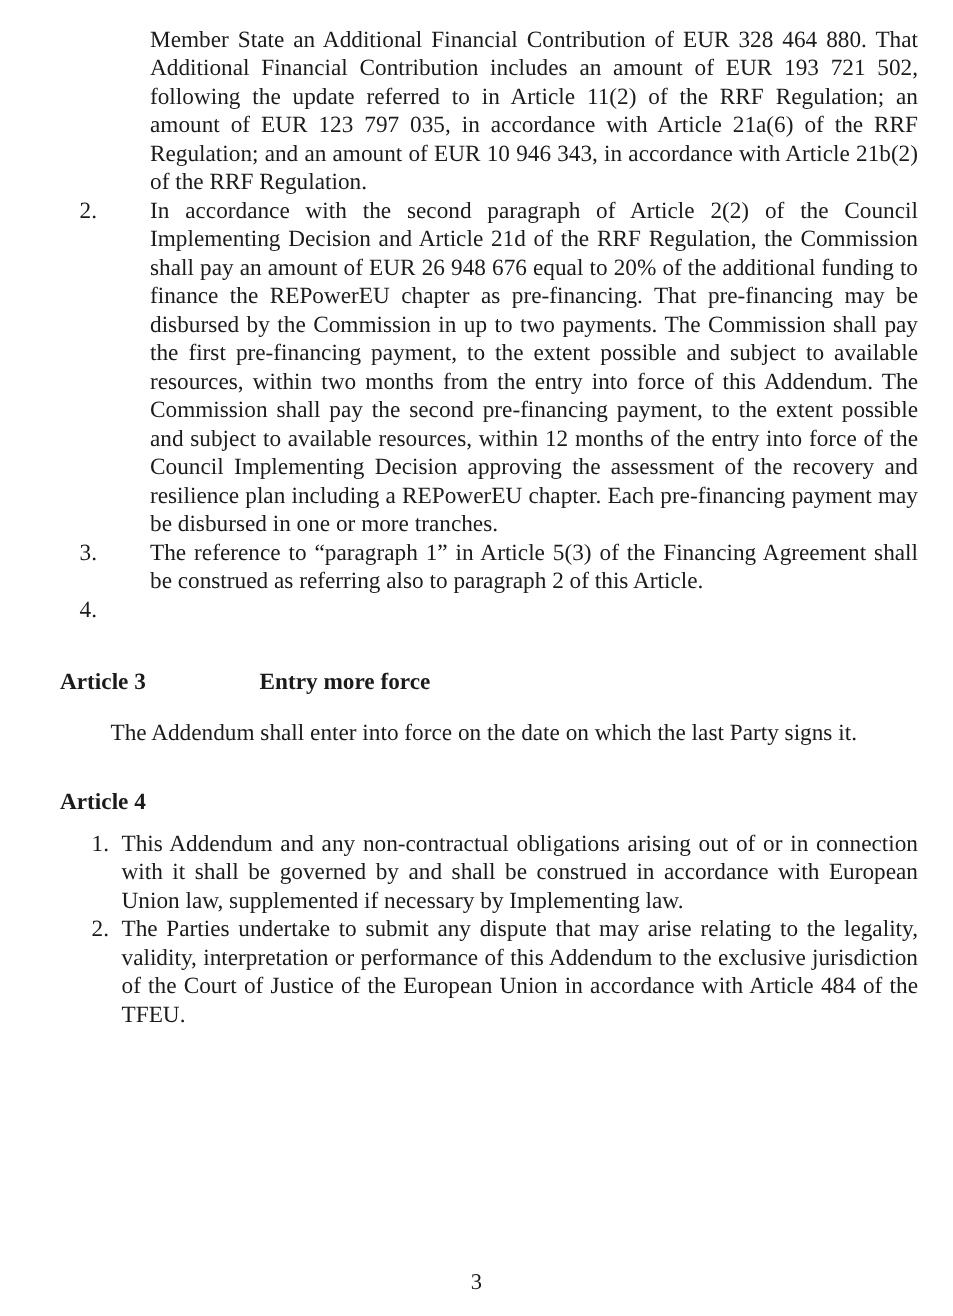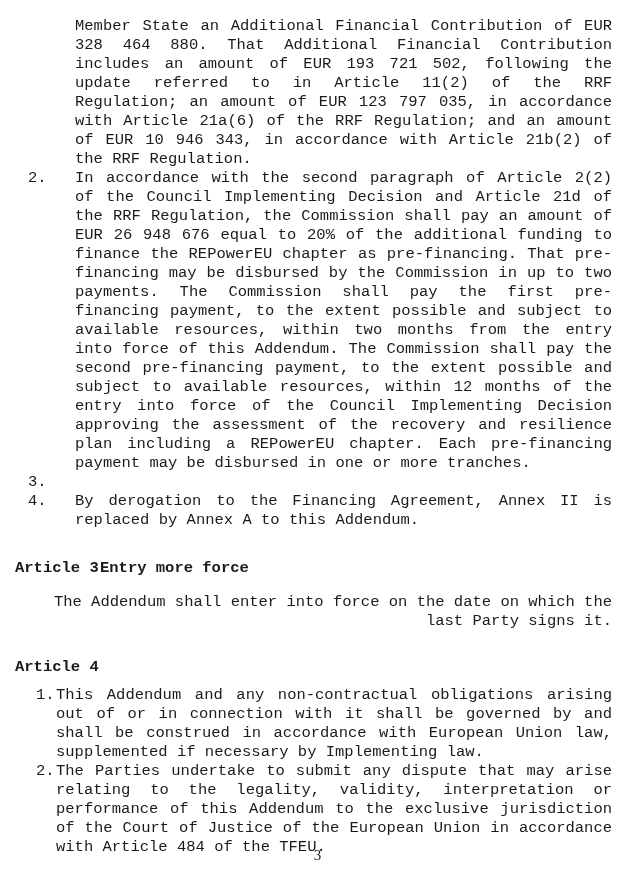--- a/index.html
+++ b/index.html
@@ -10,28 +10,27 @@
   body {
     width: 635px;
     height: 877px;
     position: relative;
     font-family: "Liberation Serif", "DejaVu Serif", serif;
     color: #1b1b1b;
     overflow: hidden;
   }
   .doc-body {
     position: absolute;
-    left: 8px;
+    left: 33px;
     right: 23px;
     top: 17px;
     font-size: 15.5px;
     line-height: 19px;
     text-align: justify;
     text-justify: inter-word;
-    font-family: Liberation Mono, monospace;
   }
   p { margin: 0; }
 
   
   .intro-para {
     margin-left: 67px;
     text-align: justify;
   }
 
   
@@ -47,31 +46,32 @@
   .num-item .txt {
     flex: 1 1 auto;
     text-align: justify;
   }
 
   
   .article-heading {
     display: flex;
     font-weight: bold;
     text-align: left;
+    gap: 48px;
   }
   .article-heading .art-label {
     flex: 0 0 85px;
     margin-left: 7px;
   }
   .heading-a3 { margin-top: 29px; }
   .heading-a4 { margin-top: 27px; }
 
   .plain-para {
     margin-top: 15px;
-    text-align: right;
+    text-align: center;
   }
 
   
   .a4-list { margin-top: 9px; }
   .a4-list .num-item .num {
     flex: 0 0 48px;
     padding-left: 28px;
   }
 
   .page-number {
@@ -91,24 +91,24 @@
 
   <p class="intro-para">Member State an Additional Financial Contribution of EUR 328 464 880. That Additional Financial Contribution includes an amount of EUR 193 721 502, following the update referred to in Article 11(2) of the RRF Regulation; an amount of EUR 123 797 035, in accordance with Article 21a(6) of the RRF Regulation; and an amount of EUR 10 946 343, in accordance with Article 21b(2) of the RRF Regulation.</p>
 
   <div class="num-list">
     <div class="num-item">
       <span class="num">2.</span>
       <div class="txt">In accordance with the second paragraph of Article 2(2) of the Council Implementing Decision and Article 21d of the RRF Regulation, the Commission shall pay an amount of EUR 26 948 676 equal to 20% of the additional funding to finance the REPowerEU chapter as pre-financing. That pre-financing may be disbursed by the Commission in up to two payments. The Commission shall pay the first pre-financing payment, to the extent possible and subject to available resources, within two months from the entry into force of this Addendum. The Commission shall pay the second pre-financing payment, to the extent possible and subject to available resources, within 12 months of the entry into force of the Council Implementing Decision approving the assessment of the recovery and resilience plan including a REPowerEU chapter. Each pre-financing payment may be disbursed in one or more tranches.</div>
     </div>
     <div class="num-item">
       <span class="num">3.</span>
+      <div class="txt">The reference to “paragraph 1” in Article 5(3) of the Financing Agreement shall be construed as referring also to paragraph 2 of this Article.</div>
     </div>
     <div class="num-item">
       <span class="num">4.</span>
-      <div class="txt">By derogation to the Financing Agreement, Annex II is replaced by Annex A to this Addendum.</div>
     </div>
   </div>
 
   <div class="article-heading heading-a3">
     <span class="art-label">Article 3</span>
     <span class="art-title">Entry more force</span>
   </div>
 
   <p class="plain-para">The Addendum shall enter into force on the date on which the last Party signs it.</p>
 

